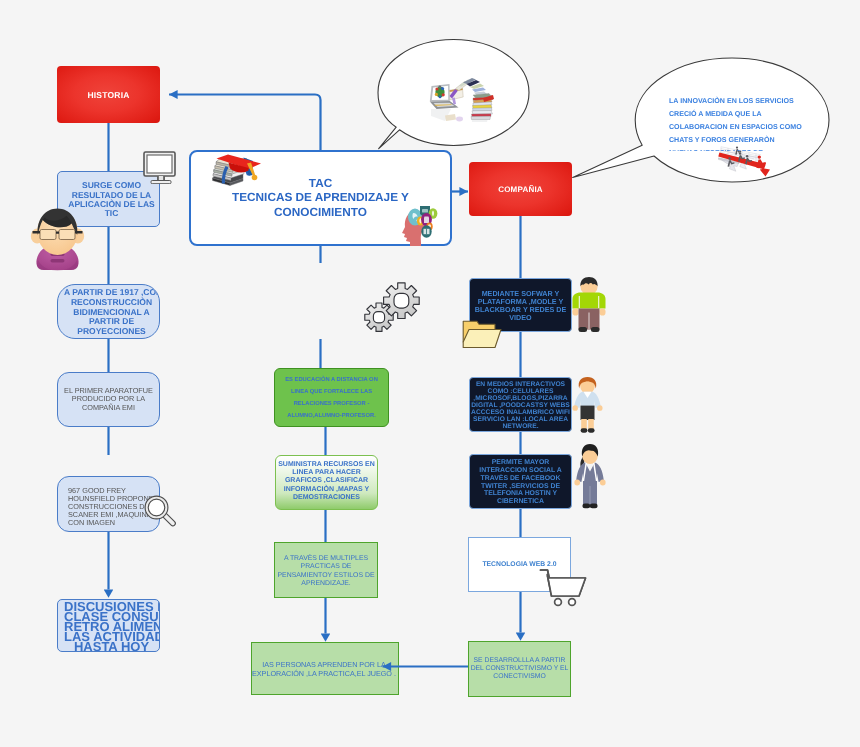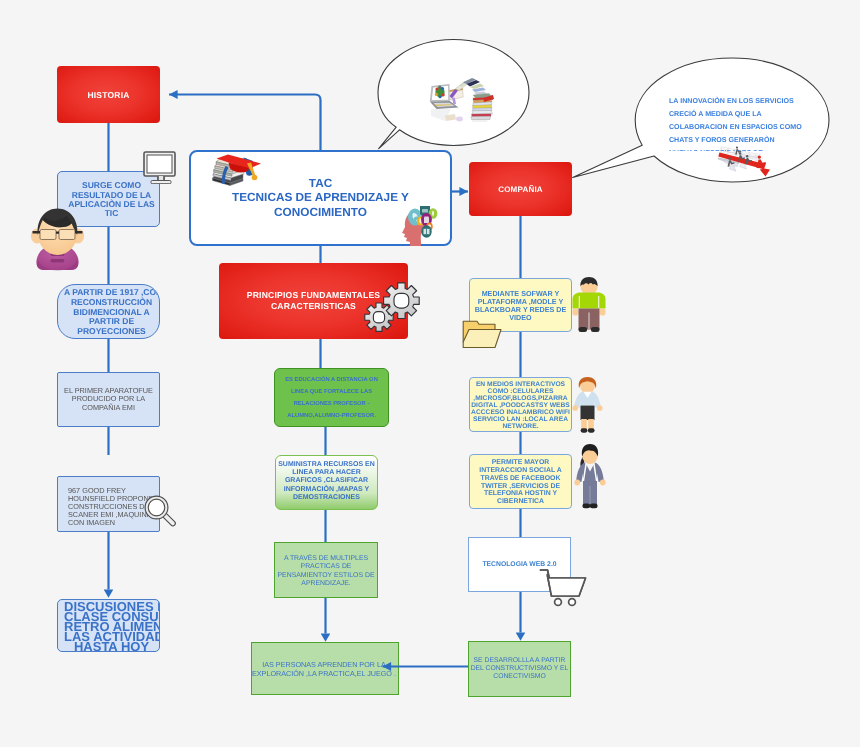--- a/index.html
+++ b/index.html
@@ -10,24 +10,24 @@
   .node{position:absolute;box-sizing:border-box;display:flex;
         align-items:center;justify-content:center;text-align:center;overflow:hidden;}
   .node .txt{display:block;width:100%;white-space:nowrap;transform:translateZ(0);}
 
   .red{background:radial-gradient(ellipse 78% 80% at 48% 48%,
         #ef433a 0%, #ec342c 40%, #e01e16 78%, #d61109 100%);
        border-radius:4px;color:#ffffff;font-weight:bold;letter-spacing:.2px;}
 
   .blue{background:#d6e2f5;border:1.2px solid #4a7cc8;border-radius:5px;
         color:#3a72c8;font-weight:bold;padding-left:6px;}
-  .bluegray{background:#d6e2f5;border:1.2px solid #4a7cc8;border-radius:2px;
+  .bluegray{background:#d6e2f5;border:1.2px solid #4a7cc8;border-radius:12px;
         color:#555555;font-weight:normal;}
 
-  .whitebox{background:#fef9c3;border:1px solid #7ba7de;border-radius:4px;
+  .whitebox{background:#0f172a;border:1px solid #7ba7de;border-radius:4px;
         color:#3f82cf;font-weight:bold;}
   .whitebox-sq{background:#ffffff;border:1px solid #7ba7de;border-radius:0;
         color:#3f82cf;font-weight:bold;}
 
   .green-solid{background:#6ec24c;border:1.2px solid #3f9121;border-radius:6px;
         color:#3a72c8;font-weight:bold;}
   .green-grad{background:linear-gradient(180deg,#ffffff 0%,#f2f9ee 22%,#cfe9bf 70%,#8fcb6b 100%);
         border:1.2px solid #7cc04f;border-radius:6px;color:#3a72c8;font-weight:bold;}
   .green-pale{background:#b7dea8;border:1.2px solid #4ea42c;border-radius:0;
         color:#3a72c8;font-weight:normal;}
@@ -99,26 +99,20 @@
       <span>TAC</span><br>
       <span>TECNICAS DE APRENDIZAJE Y</span><br>
       <span>CONOCIMIENTO</span>
     </span>
   </div>
 
   <div class="node red" style="left:469px;top:162px;width:103px;height:54px;font-size:8px;">
     <span class="txt">COMPAÑIA</span>
   </div>
 
-  <div class="node red" style="left:219px;top:263px;width:189px;height:76px;font-size:8.6px;line-height:11.4px;">
-    <span class="txt">
-      <span>PRINCIPIOS FUNDAMENTALES</span><br>
-      <span>CARACTERISTICAS</span>
-    </span>
-  </div>
 
   <div class="node blue" style="left:57px;top:171px;width:103px;height:56px;font-size:8.5px;line-height:9.4px;padding-top:2px;">
     <span class="txt">SURGE COMO<br>RESULTADO  DE LA<br>APLICACIÒN DE   LAS<br>TIC</span>
   </div>
 
   <div class="node blue" style="left:57px;top:284px;width:103px;height:55px;font-size:8.5px;line-height:9.75px;padding-top:2px;border-radius:18px;">
     <span class="txt">A PARTIR  DE 1917 ,CON<br>RECONSTRUCCIÒN<br>BIDIMENCIONAL A<br>PARTIR DE<br>PROYECCIONES</span>
   </div>
 
   <div class="node bluegray" style="left:57px;top:372px;width:103px;height:55px;font-size:7.3px;line-height:8.2px;padding-bottom:0px;">

